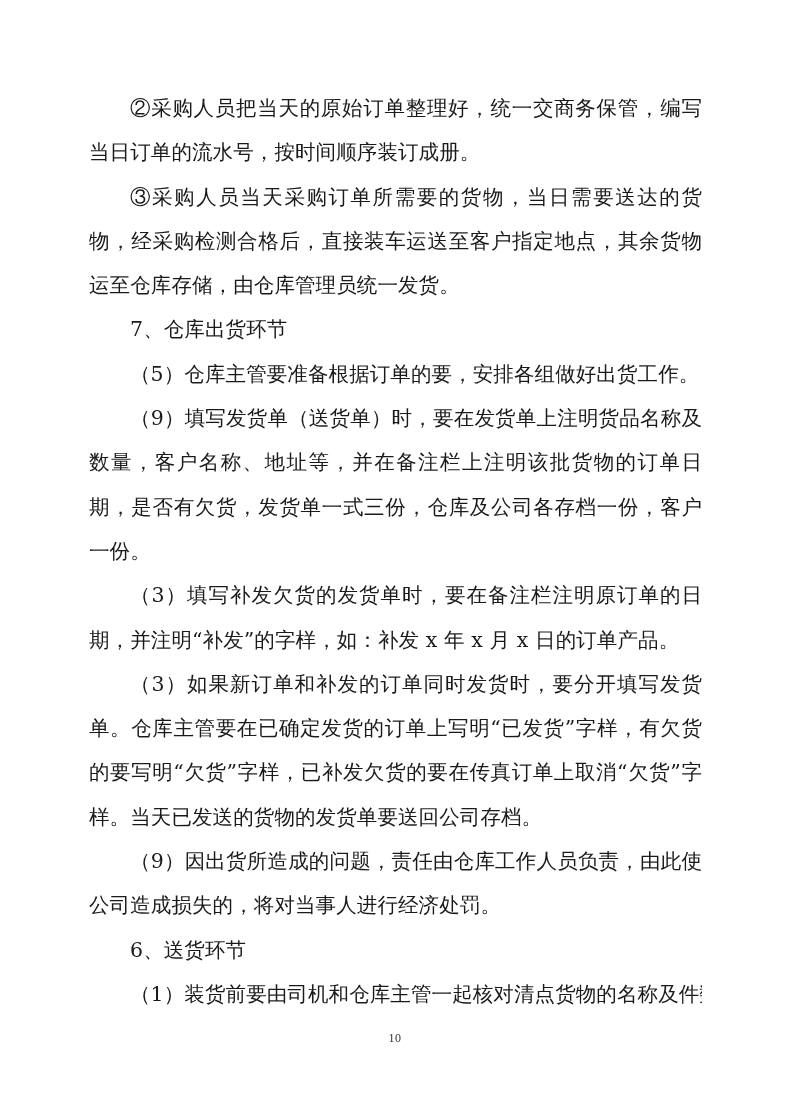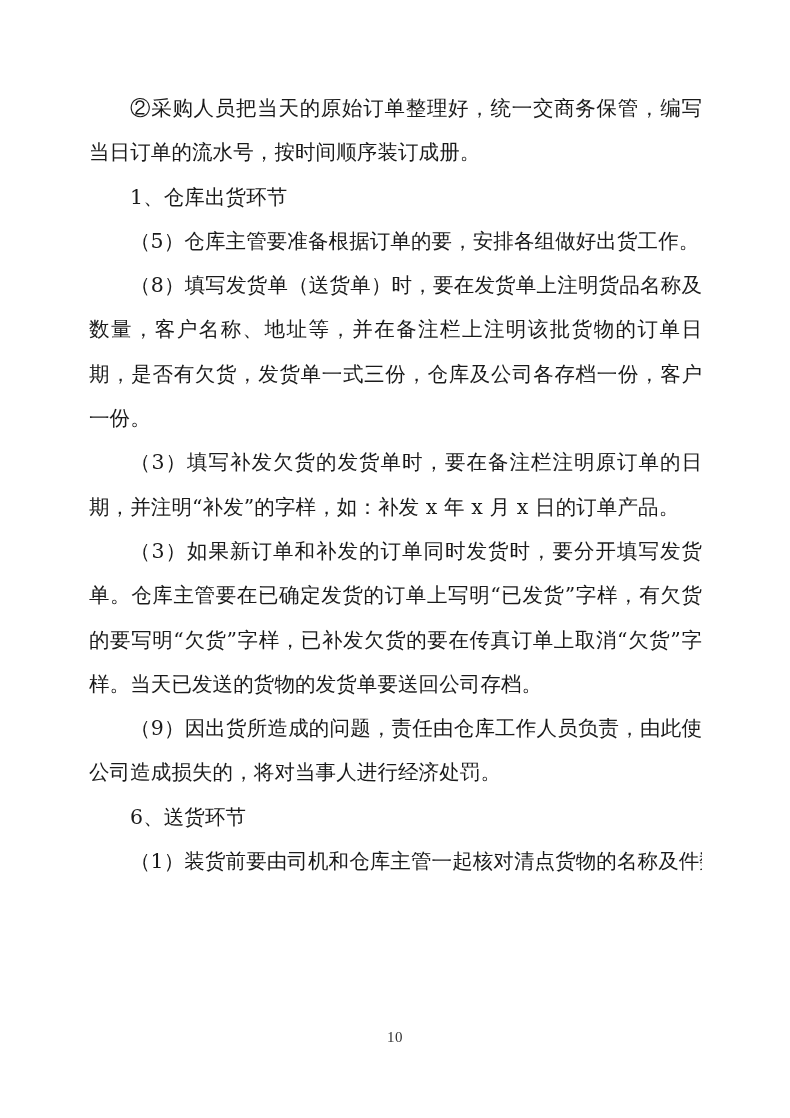--- a/index.html
+++ b/index.html
@@ -42,35 +42,36 @@
   }
   .footer {
     position: absolute;
     left: 0;
     top: 1028px;
     width: 790px;
     text-align: center;
   }
   .page-number {
     font-family: "Liberation Serif", "DejaVu Serif", serif;
-    font-size: 15px;
+    font-size: 12px;
     color: #333333;
     letter-spacing: 0.5px;
   }
 </style>
 </head>
 <body>
 
 <div class="page">
 
   <div class="text-block">
     <p class="para indent">②采购人员把当天的原始订单整理好，统一交商务保管，编写当日订单的流水号，按时间顺序装订成册。</p>
-    <p class="para indent">1、仓库出货环节</p>
+    <p class="para indent">③采购人员当天采购订单所需要的货物，当日需要送达的货物，经采购检测合格后，直接装车运送至客户指定地点，其余货物运至仓库存储，由仓库管理员统一发货。</p>
+    <p class="para indent">7、仓库出货环节</p>
     <p class="para indent">（5）仓库主管要准备根据订单的要，安排各组做好出货工作。</p>
-    <p class="para indent">（8）填写发货单（送货单）时，要在发货单上注明货品名称及数量，客户名称、地址等，并在备注栏上注明该批货物的订单日期，是否有欠货，发货单一式三份，仓库及公司各存档一份，客户一份。</p>
+    <p class="para indent">（9）填写发货单（送货单）时，要在发货单上注明货品名称及数量，客户名称、地址等，并在备注栏上注明该批货物的订单日期，是否有欠货，发货单一式三份，仓库及公司各存档一份，客户一份。</p>
     <p class="para indent">（3）填写补发欠货的发货单时，要在备注栏注明原订单的日期，并注明“补发”的字样，如：补发 x 年 x 月 x 日的订单产品。</p>
     <p class="para indent">（3）如果新订单和补发的订单同时发货时，要分开填写发货单。仓库主管要在已确定发货的订单上写明“已发货”字样，有欠货的要写明“欠货”字样，已补发欠货的要在传真订单上取消“欠货”字样。当天已发送的货物的发货单要送回公司存档。</p>
     <p class="para indent">（9）因出货所造成的问题，责任由仓库工作人员负责，由此使公司造成损失的，将对当事人进行经济处罚。</p>
     <p class="para indent">6、送货环节</p>
     <p class="para indent last-clip">（1）装货前要由司机和仓库主管一起核对清点货物的名称及件数，装</p>
   </div>
 
   <div class="footer">
     <span class="page-number">10</span>
   </div>

